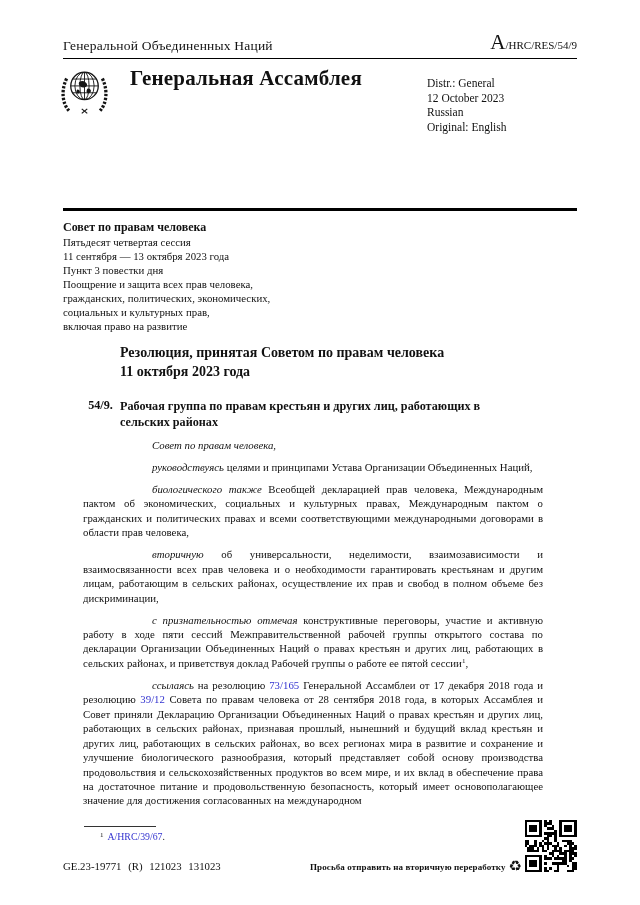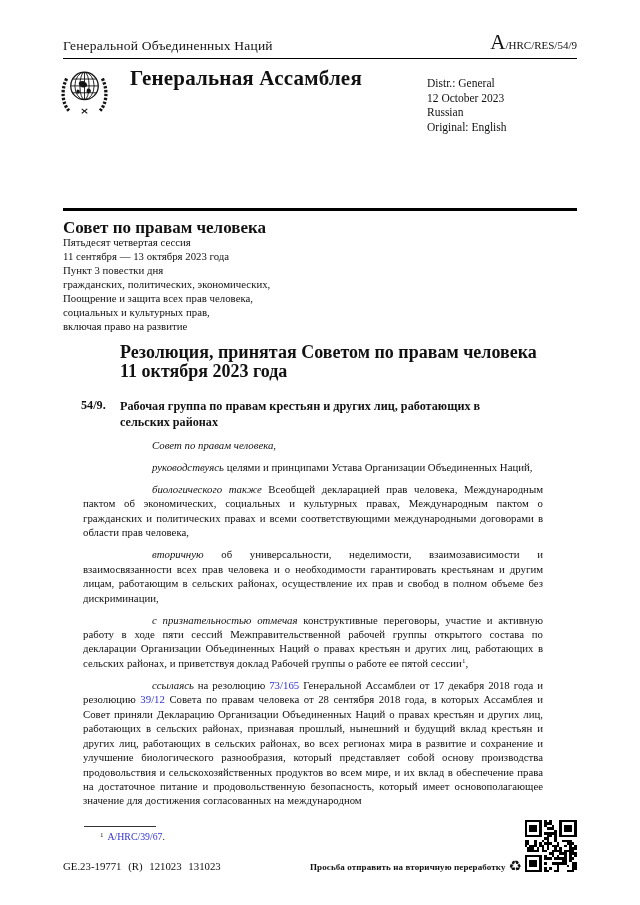--- a/index.html
+++ b/index.html
@@ -17,27 +17,27 @@
   .doc-symbol .rest{font-size:11px;}
   .rule-thin{left:63px;top:58px;width:514px;height:0;border-top:1.4px solid #000;}
   .emblem{left:57px;top:63px;width:55px;height:55px;}
   .assembly-title{left:130px;top:66px;font-size:21px;font-weight:bold;letter-spacing:.2px;}
   .distr{left:427px;top:76px;font-size:11.5px;line-height:14.5px;}
 
   .rule-thick{left:63px;top:208px;width:514px;height:0;border-top:3px solid #000;}
 
   
   .session{left:63px;top:220px;font-size:10.8px;line-height:14px;}
-  .session .council{font-size:17px;font-weight:bold;line-height:15px;}
+  .session .council{font-size:12px;font-weight:bold;line-height:15px;}
   .session .b{font-weight:normal;}
 
   
-  .res-title{left:120px;top:343px;font-size:18px;font-weight:bold;line-height:19px;width:440px;}
+  .res-title{left:120px;top:343px;font-size:14px;font-weight:bold;line-height:19px;width:440px;}
   .res-head{left:81px;top:398px;width:462px;display:flex;}
-  .res-head .num{font-weight:bold;font-size:12.2px;width:39px;flex:none;}
+  .res-head .num{font-weight:bold;font-size:12.2px;width:39px;flex:none;text-align:center;}
   .res-head .htext{font-weight:bold;font-size:12.2px;line-height:16px;width:400px;}
 
   
   .bodytext{left:83px;top:438px;width:460px;font-size:10.8px;line-height:14.45px;text-align:justify;}
   .bodytext p{margin:0 0 7.5px 0;text-indent:69px;}
   .seg-italic{font-style:italic;}
   .seg-link,a.seg-link{color:#3232cf;text-decoration:none;}
   sup.seg-sup{font-size:7px;line-height:0;vertical-align:4px;}
 
   
@@ -98,22 +98,22 @@
   <div>Original: English</div>
 </div>
 
 <div class="abs rule-thick"></div>
 
 <div class="abs session">
   <div class="council">Совет по правам человека</div>
   <div class="b">Пятьдесят четвертая сессия</div>
   <div>11 сентября — 13 октября 2023 года</div>
   <div>Пункт 3 повестки дня</div>
+  <div class="b">Поощрение и защита всех прав человека,</div>
   <div class="b">гражданских, политических, экономических,</div>
-  <div class="b">Поощрение и защита всех прав человека,</div>
   <div class="b">социальных и культурных прав,</div>
   <div class="b">включая право на развитие</div>
 </div>
 
 <div class="abs res-title">
   <div>Резолюция, принятая Советом по правам человека</div>
   <div>11 октября 2023 года</div>
 </div>
 
 <div class="abs res-head">

